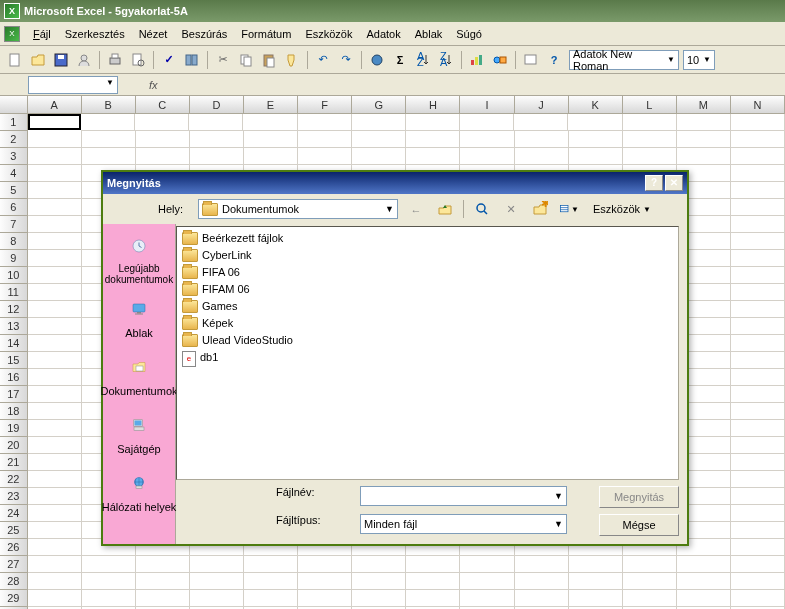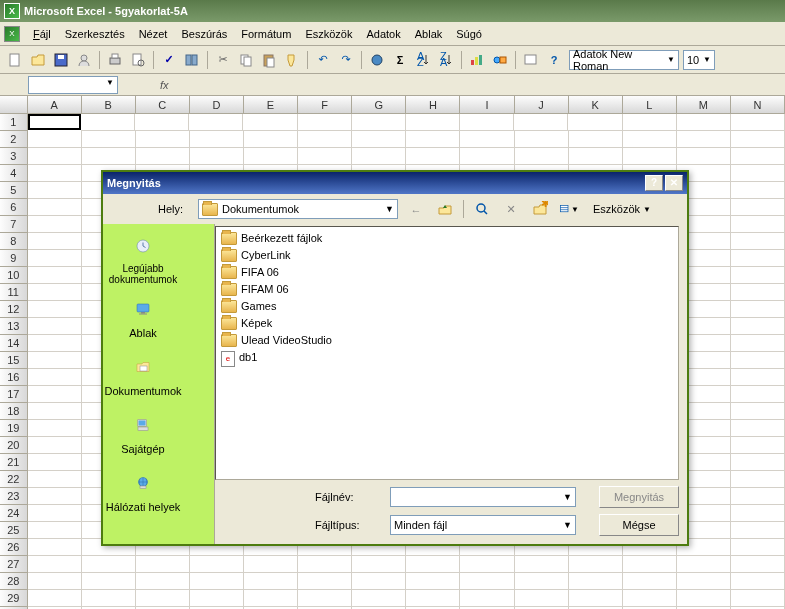--- a/index.html
+++ b/index.html
@@ -10,21 +10,21 @@
 .menubar .icon-sm{width:16px;height:16px;background:linear-gradient(135deg,#2a7a2a,#4aba4a);margin-right:6px;font-size:8px;text-align:center;line-height:14px;color:#fff;border:1px solid #888}
 .menu-item{padding:2px 7px;cursor:default}
 .menu-item u{text-decoration:underline}
 .toolbar{background:#ece9d8;height:28px;display:flex;align-items:center;padding:2px 4px;border-bottom:1px solid #aca899;gap:1px}
 .tbtn{width:22px;height:22px;display:flex;align-items:center;justify-content:center;border:1px solid transparent;cursor:default}
 .sep{width:1px;height:18px;background:#aca899;margin:0 3px}
 .font-select{width:110px;height:20px;background:#fff;border:1px solid #7f9db9;padding:1px 3px;display:flex;align-items:center;margin-left:3px}
 .font-size{width:32px;height:20px;background:#fff;border:1px solid #7f9db9;padding:1px 3px;display:flex;align-items:center;margin-left:3px}
 .formulabar{background:#ece9d8;height:22px;display:flex;align-items:center;border-bottom:1px solid #aca899}
 .namebox{width:90px;height:18px;background:#fff;border:1px solid #7f9db9;margin-left:28px;padding:1px 3px}
-.fx{margin-left:42px;font-style:italic;color:#555}
+.fx{margin-left:31px;font-style:italic;color:#555}
 .grid-area{position:relative;background:#fff}
 .col-headers{display:flex;height:18px;background:linear-gradient(#fdfdfd,#d8d8d8);border-bottom:1px solid #aca899}
 .corner{width:28px;border-right:1px solid #aca899;background:linear-gradient(#fdfdfd,#d8d8d8)}
 .col-h{width:55px;border-right:1px solid #aca899;text-align:center;line-height:18px;color:#333}
 .rows{display:flex;flex-direction:column}
 .row{display:flex;height:17px}
 .row-h{width:28px;background:linear-gradient(90deg,#fdfdfd,#d8d8d8);border-right:1px solid #aca899;border-bottom:1px solid #aca899;text-align:center;line-height:16px;color:#333}
 .cell{width:55px;border-right:1px solid #d4d0c8;border-bottom:1px solid #d4d0c8}
 .cell.active{border:2px solid #000;width:54px;height:16px}
 .dialog{position:absolute;left:101px;top:170px;width:588px;height:376px;background:#ece9d8;border:2px solid #4d7c0f;box-shadow:2px 2px 6px rgba(0,0,0,.3)}
@@ -32,30 +32,30 @@
 .dlg-btns{display:flex;gap:2px}
 .dlg-btn{width:18px;height:16px;background:#ece9d8;border:1px solid #fff;border-right-color:#888;border-bottom-color:#888;text-align:center;line-height:14px;font-family:Marlett,Arial;font-size:10px;cursor:default}
 .dlg-body{display:flex;flex-direction:column;height:calc(100% - 22px)}
 .dlg-top{height:30px;display:flex;align-items:center;padding:4px 8px;gap:7px}
 .lbl{width:80px;text-align:right;padding-right:8px}
 .look-in{width:200px;height:20px;background:#fff;border:1px solid #7f9db9;display:flex;align-items:center;padding:1px 3px}
 .look-in .arrow{margin-left:auto;font-size:9px}
 .dtbtn{width:22px;height:22px;display:flex;align-items:center;justify-content:center;border:1px solid transparent;cursor:default}
 .tools-btn{padding:2px 6px;display:flex;align-items:center;gap:3px;cursor:default}
 .dlg-main{flex:1;display:flex}
-.places{width:112px;background:#bef264;border-right:1px solid #aca899;display:flex;flex-direction:column;padding-top:6px;gap:2px}
+.places{width:73px;background:#f9a8d4;border-right:1px solid #aca899;display:flex;flex-direction:column;align-items:center;padding-top:6px;gap:2px}
 .place{width:80px;height:56px;display:flex;flex-direction:column;align-items:center;justify-content:center;gap:2px;cursor:default;text-align:center;border:1px solid transparent}
 .place-icon{width:32px;height:32px;display:flex;align-items:center;justify-content:center;font-size:24px}
 .file-pane{flex:1;background:#fff;border:1px inset #aca899;margin:2px 8px 2px 0;padding:4px;overflow:auto}
 .file-item{display:flex;align-items:flex-start;height:17px;gap:4px;padding:1px;cursor:default}
 .folder-icon{width:16px;height:13px;background:linear-gradient(#fce79a,#e8b54d);border:1px solid #c49a3a;border-radius:1px;position:relative}
 .folder-icon:before{content:"";position:absolute;top:-3px;left:0;width:7px;height:3px;background:#e8b54d;border:1px solid #c49a3a;border-bottom:none}
 .html-icon{width:14px;height:16px;background:#fff;border:1px solid #888;position:relative;font-size:8px;color:#d00;text-align:center;line-height:14px}
 .dlg-bottom{padding:4px 8px 8px 100px;display:flex;flex-direction:column;gap:6px}
-.brow{display:flex;align-items:center;gap:15px}
+.brow{display:flex;align-items:flex-start;gap:24px}
 .blabel{width:60px}
 .binput{flex:1;height:20px;background:#fff;border:1px solid #7f9db9;display:flex;align-items:center;padding:1px 3px;max-width:320px}
 .binput .arrow{margin-left:auto;font-size:9px}
 .bbtn{width:80px;height:22px;background:#ece9d8;border:1px solid #fff;border-right-color:#888;border-bottom-color:#888;cursor:default;text-align:center;line-height:20px;margin-left:8px}
 .bbtn.disabled{color:#888}
 svg{width:16px;height:16px}
 </style>
 </head>
 <body>
 

